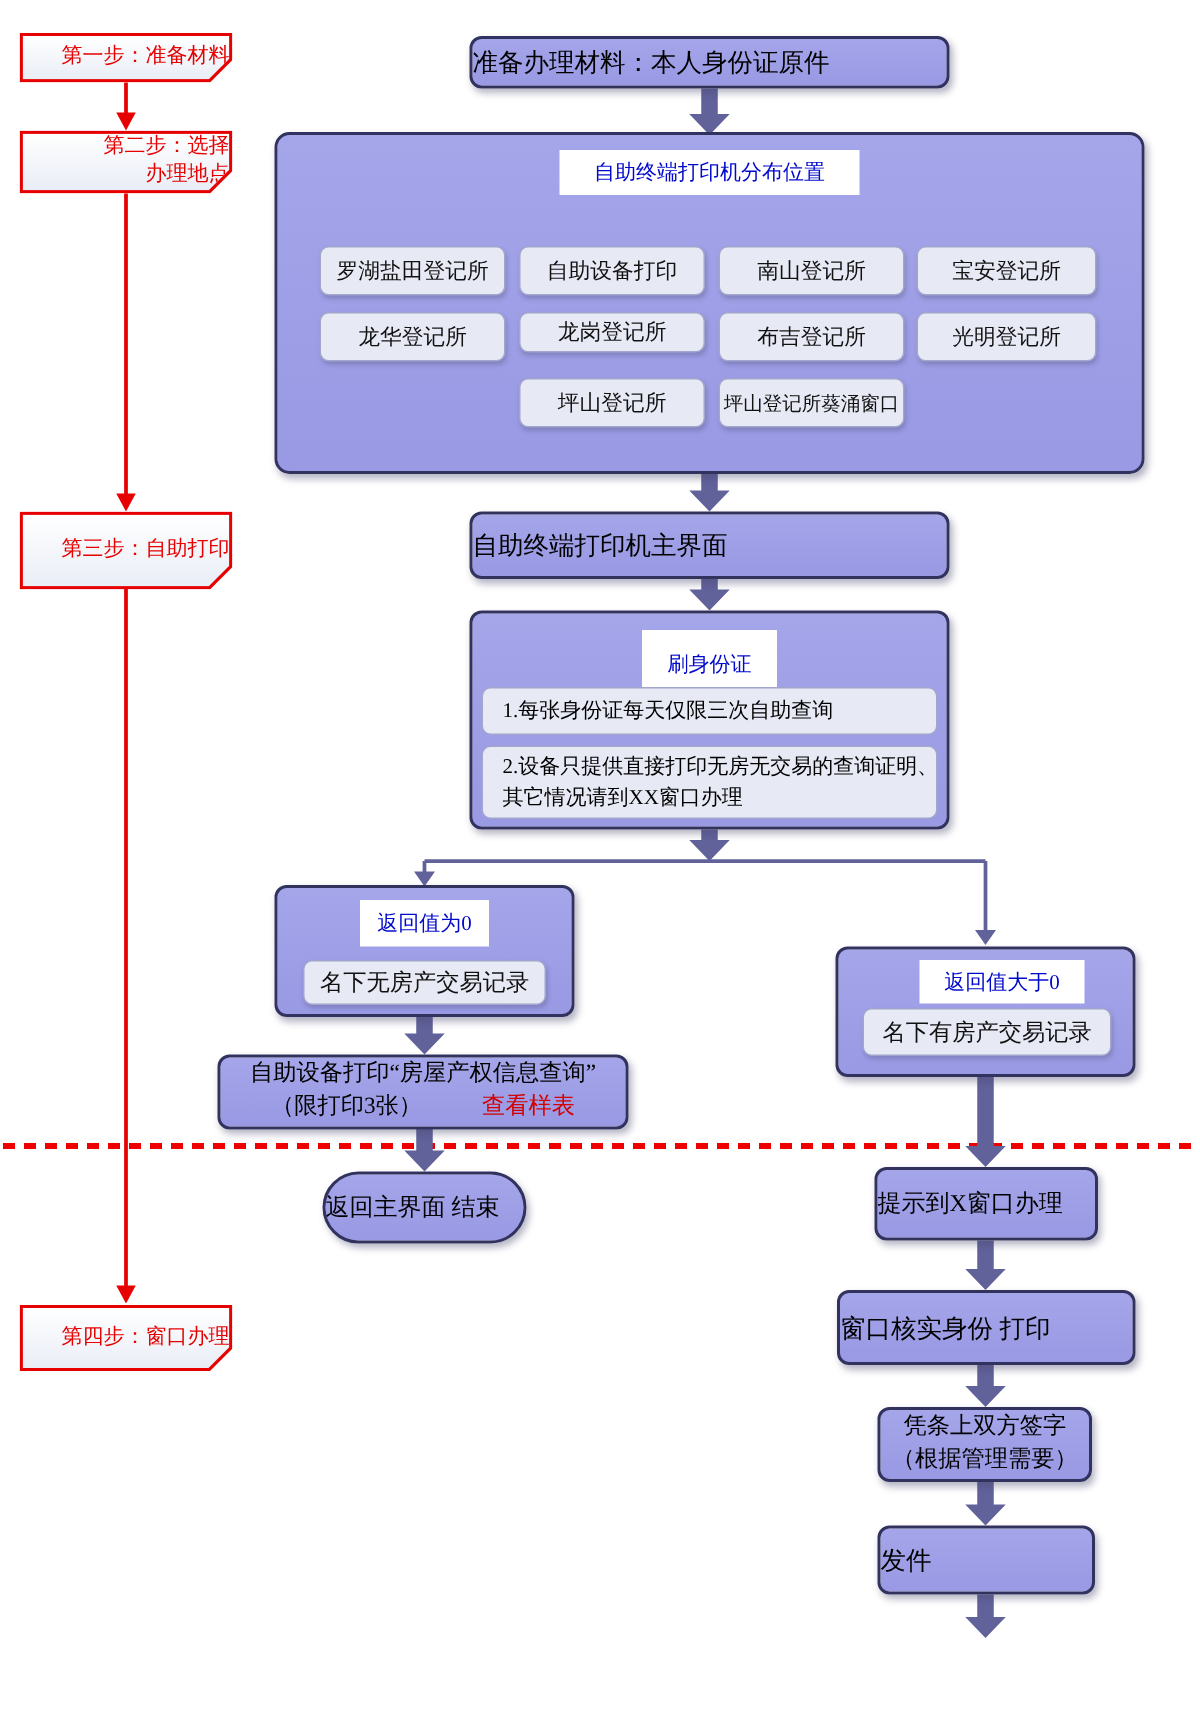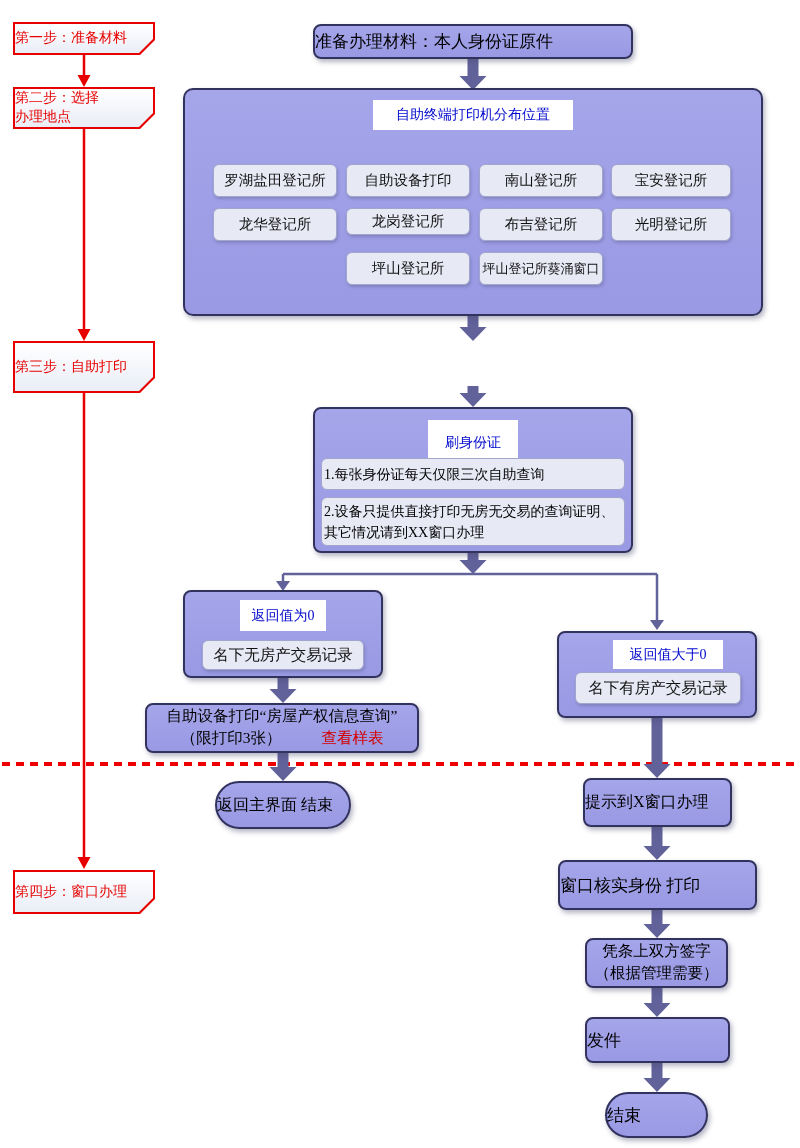--- a/index.html
+++ b/index.html
@@ -1,24 +1,24 @@
 <!DOCTYPE html>
 <html><head>
 <meta charset="utf-8">
 <style>
   html,body{margin:0;padding:0}
   #canvas{position:relative;width:800px;height:1148px;background:#fff;font-family:"Liberation Serif","DejaVu Serif",serif;overflow:hidden}
   .abs{position:absolute;box-sizing:border-box}
   .pbox{background:linear-gradient(180deg,#a5a5ea 0%,#9999e4 100%);border:2px solid #32325f;border-radius:8px;box-shadow:2px 3px 5px rgba(70,70,110,.4);display:flex;align-items:center;justify-content:flex-start;text-align:center;color:#000;font-size:17px}
   .cell{background:#e7e9f5;border:1.5px solid #a2a6cc;border-radius:6px;display:flex;align-items:center;justify-content:center;font-size:14.5px;color:#111;box-shadow:1px 2px 3px rgba(70,70,110,.3)}
   .white-title{background:#fff;color:#0008cc;font-weight:normal;font-size:14px;display:flex;align-items:center;justify-content:center}
-  .note{background:#e7e9f5;border:1.5px solid #a2a6cc;border-radius:6px;display:flex;flex-direction:column;justify-content:center;font-size:14px;padding:2px 2px;text-align:left;line-height:1.5}
+  .note{background:#e7e9f5;border:1.5px solid #a2a6cc;border-radius:6px;display:flex;flex-direction:column;justify-content:center;font-size:14px;padding:2px 13px;text-align:left;line-height:1.5}
   .note span{white-space:nowrap}
   .step{clip-path:polygon(0 0,100% 0,100% calc(100% - 15px),calc(100% - 15px) 100%,0 100%);background:#e60000}
-  .step-inner{position:absolute;inset:2px;clip-path:polygon(0 0,100% 0,100% calc(100% - 14px),calc(100% - 14px) 100%,0 100%);background:linear-gradient(180deg,#ffffff,#e9edf6);display:flex;flex-direction:column;align-items:flex-start;justify-content:center;color:#e60000;font-size:14px;line-height:1.35;text-align:center}
+  .step-inner{position:absolute;inset:2px;clip-path:polygon(0 0,100% 0,100% calc(100% - 14px),calc(100% - 14px) 100%,0 100%);background:linear-gradient(180deg,#ffffff,#e9edf6);display:flex;flex-direction:column;align-items:flex-end;justify-content:center;color:#e60000;font-size:14px;line-height:1.35;text-align:center}
   .stadium{border-radius:25px}
   svg{position:absolute;left:0;top:0;pointer-events:none}
 </style>
 </head>
 <body>
 
 <div id="canvas">
 
   <svg width="800" height="1148" viewBox="0 0 800 1148">
     <path d="M2,764 H798" stroke="#ee0000" stroke-width="4" stroke-dasharray="8 6" fill="none"></path>
@@ -106,20 +106,23 @@
   <div class="abs cell" style="left:611px;top:208px;width:120px;height:33px">
       <span>光明登记所</span>
     </div>
   <div class="abs cell" style="left:346px;top:252px;width:124px;height:33px">
       <span>坪山登记所</span>
     </div>
   <div class="abs cell" style="left:479px;top:252px;width:124px;height:33px;font-size:13px">
       <span>坪山登记所葵涌窗口</span>
     </div>
 
+  <div class="abs pbox" style="left:313px;top:341px;width:320px;height:45px">
+    <span>自助终端打印机主界面</span>
+  </div>
 
   <div class="abs pbox" style="left:313px;top:407px;width:320px;height:146px"></div>
   <div class="abs white-title" style="left:428px;top:420px;width:90px;height:46px">
     <span>刷身份证</span>
   </div>
   <div class="abs note" style="left:321px;top:458px;width:304px;height:32px">
     <span>1.每张身份证每天仅限三次自助查询</span>
   </div>
   <div class="abs note" style="left:321px;top:497px;width:304px;height:49px">
     <span>2.设备只提供直接打印无房无交易的查询证明、</span>
@@ -160,17 +163,14 @@
   <div class="abs pbox" style="left:558px;top:860px;width:199px;height:50px">
     <span>窗口核实身份 打印</span>
   </div>
   <div class="abs pbox" style="left:585px;top:938px;width:143px;height:50px;flex-direction:column;font-size:15.5px;line-height:1.45">
     <span>凭条上双方签字</span>
     <span>（根据管理需要）</span>
   </div>
   <div class="abs pbox" style="left:585px;top:1017px;width:145px;height:46px">
     <span>发件</span>
   </div>
-  <div class="abs pbox stadium" style="left:605px;top:1092px;width:103px;height:46px">
-    <span>结束</span>
-  </div>
 
 </div>
 
 </body></html>

